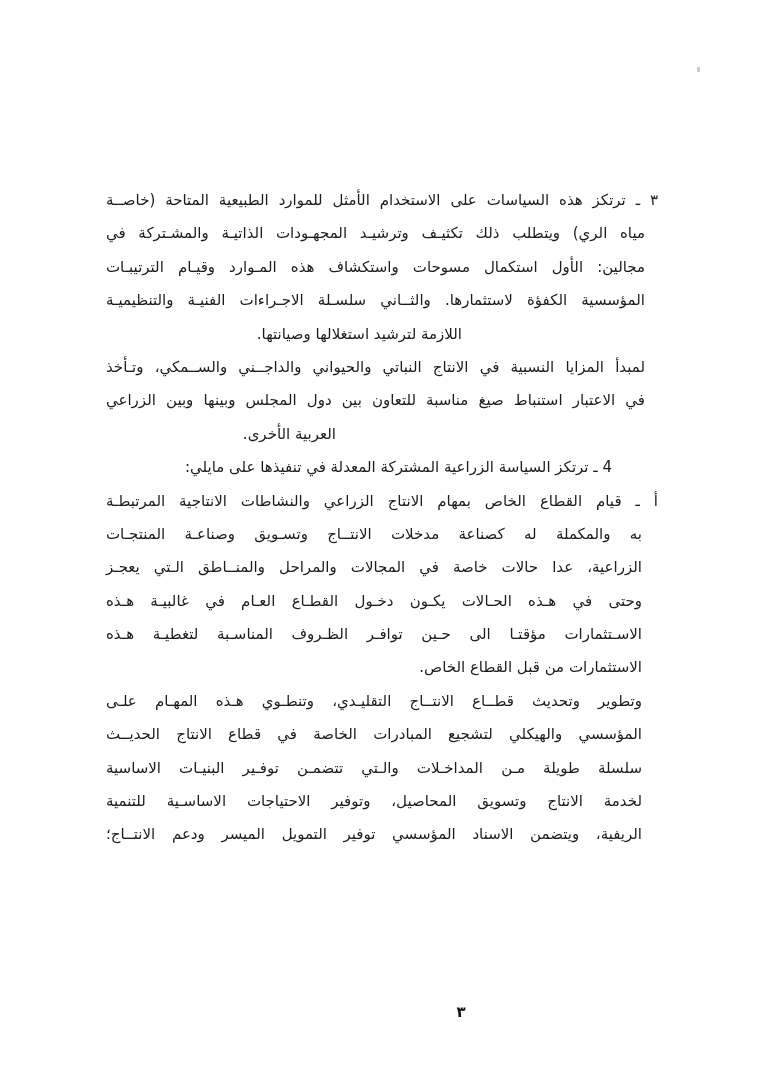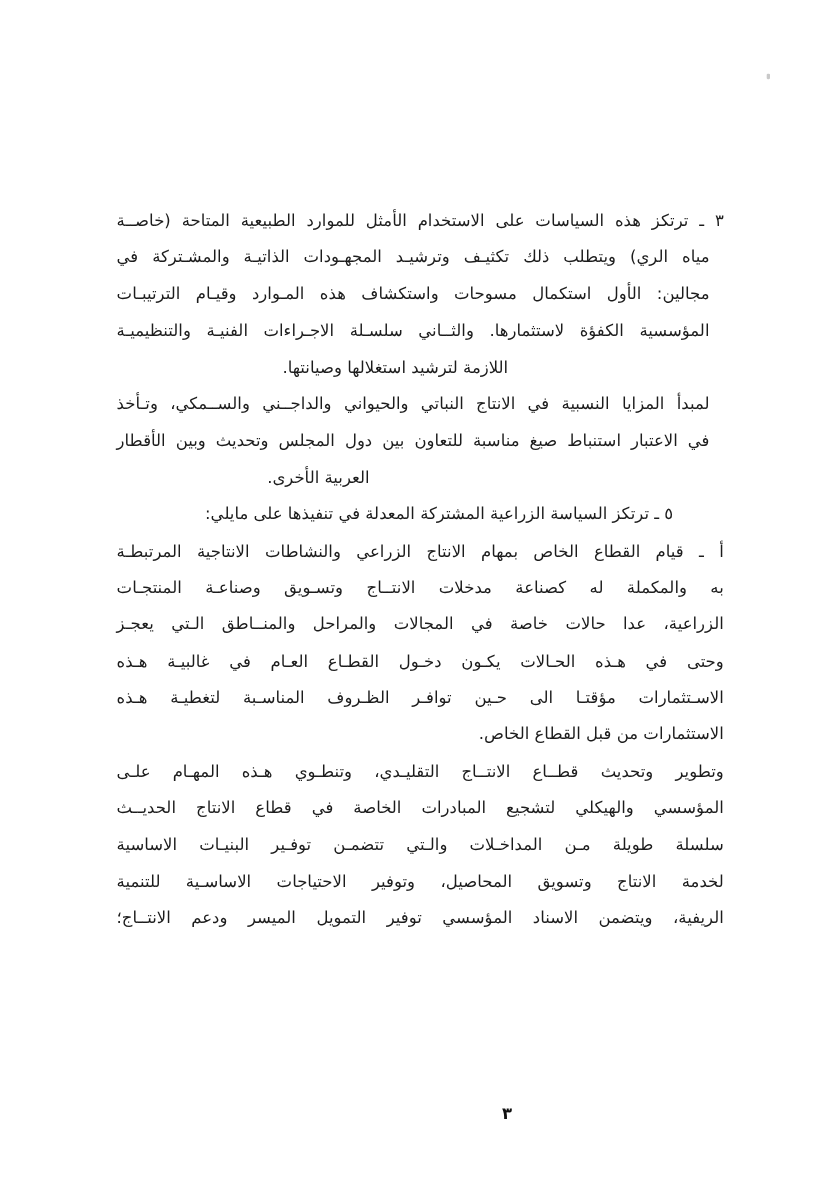--- a/index.html
+++ b/index.html
@@ -26,21 +26,21 @@
     white-space: nowrap;
     text-align: right;
     letter-spacing: 0.1px;
   }
   .ln.full {
     white-space: normal;
     text-align: justify;
     text-align-last: justify;
   }
   .hang  { margin-right: 13px; }
-  .hang2 { }
+  .hang2 { margin-right: 16px; }
   .end5  { margin-right: 196px; }  
   .end9  { margin-right: 322px; }  
   .item5 { margin-right: 46px; }   
   .leftend { text-align: right; }   
   .pagenum {
     position: absolute;
     top: 1003px;
     left: 0;
     width: 758px;
     text-align: center;
@@ -64,23 +64,23 @@
 <div class="page">
   <div class="speck"></div>
 
   <div class="textblock">
     <div class="ln full">٣ ـ ترتكز هذه السياسات على الاستخدام الأمثل للموارد الطبيعية المتاحة (خاصــة</div>
     <div class="ln full hang">مياه الري) ويتطلب ذلك  تكثيـف وترشيـد المجهـودات الذاتيـة والمشـتركة في</div>
     <div class="ln full hang">مجالين: الأول استكمال مسوحات واستكشاف هذه المـوارد وقيـام الترتيبـات</div>
     <div class="ln full hang">المؤسسية الكفؤة لاستثمارها. والثــاني سلسـلة الاجـراءات الفنيـة والتنظيميـة</div>
     <div class="ln end5">اللازمة لترشيد استغلالها وصيانتها.</div>
     <div class="ln full hang">لمبدأ المزايا النسبية في الانتاج النباتي والحيواني والداجــني والســمكي، وتـأخذ</div>
-    <div class="ln full hang">في الاعتبار استنباط صيغ مناسبة للتعاون بين دول المجلس وتحديث وبين  الأقطار</div>
+    <div class="ln full hang">في الاعتبار استنباط صيغ مناسبة للتعاون بين دول المجلس وبينها وبين  الزراعي</div>
     <div class="ln end9">العربية الأخرى.</div>
-    <div class="ln item5">٥ ـ ترتكز السياسة الزراعية المشتركة المعدلة في تنفيذها على مايلي:</div>
+    <div class="ln item5">4 ـ ترتكز السياسة الزراعية المشتركة المعدلة في تنفيذها على مايلي:</div>
     <div class="ln full">أ  ـ  قيام القطاع الخاص بمهام الانتاج الزراعي والنشاطات الانتاجية  المرتبطـة</div>
     <div class="ln full hang2">به والمكملة له كصناعة مدخلات الانتــاج وتسـويق وصناعـة المنتجـات</div>
     <div class="ln full hang2">الزراعية، عدا حالات خاصة في المجالات والمراحل والمنــاطق الـتي يعجـز</div>
     <div class="ln full hang2">وحتى في هـذه الحـالات يكـون دخـول القطـاع العـام في غالبيـة هـذه</div>
     <div class="ln full hang2">الاسـتثمارات مؤقتـا الى حـين توافـر الظـروف المناسـبة لتغطيـة هـذه</div>
     <div class="ln hang2 leftend">الاستثمارات من قبل القطاع الخاص.</div>
     <div class="ln full hang2">وتطوير وتحديث قطــاع الانتــاج التقليـدي، وتنطـوي هـذه المهـام علـى</div>
     <div class="ln full hang2">المؤسسي والهيكلي لتشجيع المبادرات الخاصة في قطاع الانتاج الحديــث</div>
     <div class="ln full hang2">سلسلة طويلة  مـن المداخـلات والـتي تتضمـن توفـير البنيـات الاساسية</div>
     <div class="ln full hang2">لخدمة الانتاج وتسويق المحاصيل، وتوفير الاحتياجات الاساسـية للتنمية</div>

